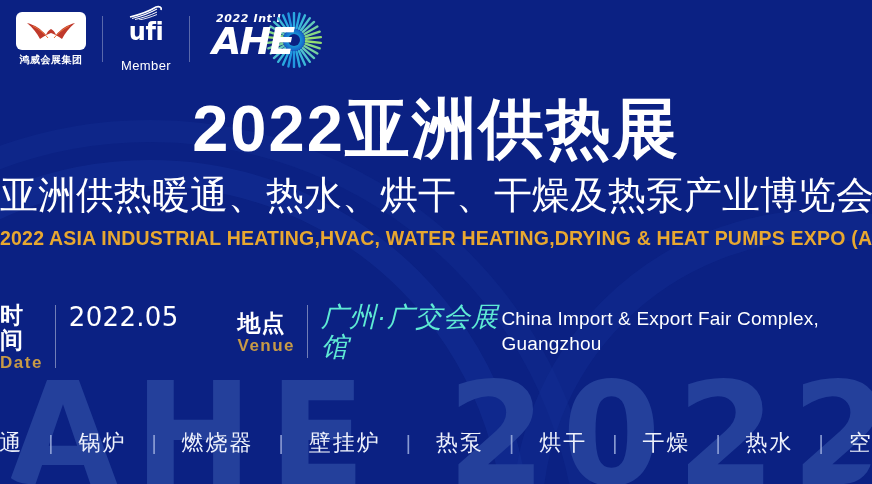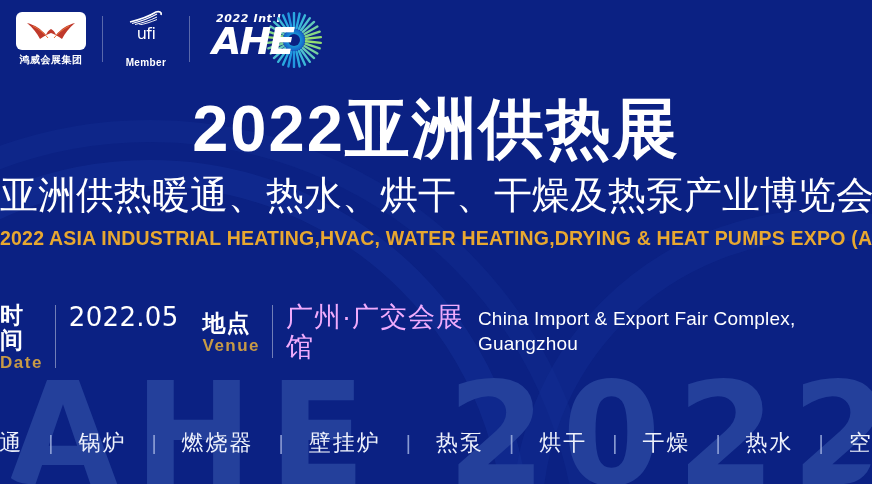--- a/index.html
+++ b/index.html
@@ -72,26 +72,26 @@
     width:1px; height:46px;
     background:rgba(255,255,255,.32);
     margin:0 14px;
   }
   .logo-ufi {
     display:flex; flex-direction:column; align-items:center;
     width:58px;
   }
   .ufi-swoosh { height:16px; }
   .ufi-word {
-    font-size:16px; font-weight:normal; color:#fff;
+    font-size:24px; font-weight:bold; color:#fff;
     line-height:.95; letter-spacing:-.5px;
     font-family:"DejaVu Sans",sans-serif;
   }
   .ufi-member {
-    font-size:10px; font-weight:bold; color:#fff;
+    font-size:13px; font-weight:normal; color:#fff;
     letter-spacing:.4px; margin-top:15px;
   }
   .logo-ahe {
     position:relative;
     width:122px; height:62px;
     margin-left:6px;
   }
   .ahe-year {
     position:absolute; left:6px; top:4px;
     font-size:11px; font-weight:bold; color:#ffffff;
@@ -137,21 +137,21 @@
     font-weight:bold;
     letter-spacing:.2px;
     white-space:nowrap;
     font-family:"Liberation Sans",sans-serif;
   }
 
   
   .inforow {
     position:absolute; left:0; top:303px; width:100%;
     display:flex; justify-content:center; align-items:flex-start;
-    gap:24px;
+    gap:59px;
   }
   .infoblock { display:flex; align-items:stretch; }
   .label-col {
     display:flex; flex-direction:column; align-items:flex-start;
     justify-content:center;
     padding-right:12px;
   }
   .lab-cn {
     color:#ffffff; font-size:23px; font-weight:bold;
     letter-spacing:1px; line-height:1.08;
@@ -168,22 +168,22 @@
   .value-col {
     display:flex; flex-direction:row; justify-content:center;
     padding-left:13px;
   }
   .val-top {
     color:#ffffff; font-size:26px; font-weight:normal;
     line-height:1.1; letter-spacing:.3px;
     font-family:"DejaVu Sans",sans-serif;
   }
   .val-top-cn {
-    color:#f0abfc; font-size:27px; font-weight:normal;
-    line-height:1.1; letter-spacing:1px;
+    color:#5eead4; font-size:27px; font-weight:normal;
+    line-height:1.1; letter-spacing:1px;font-style:italic;
   }
   .val-bot-gold {
     color:#f5a623; font-size:29px; font-weight:bold;
     line-height:1.08; letter-spacing:1px;
     font-family:"DejaVu Sans",sans-serif;
   }
   .val-bot-en {
     color:#ffffff; font-size:19px; font-weight:normal;
     line-height:1.3; letter-spacing:.2px; margin-top:4px;
     font-family:"Liberation Sans",sans-serif;

